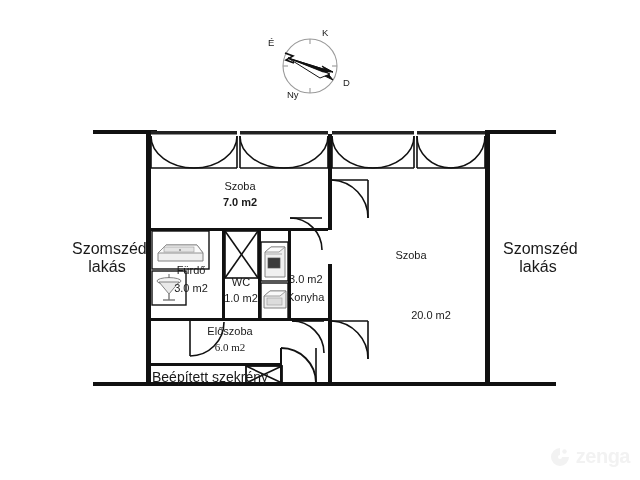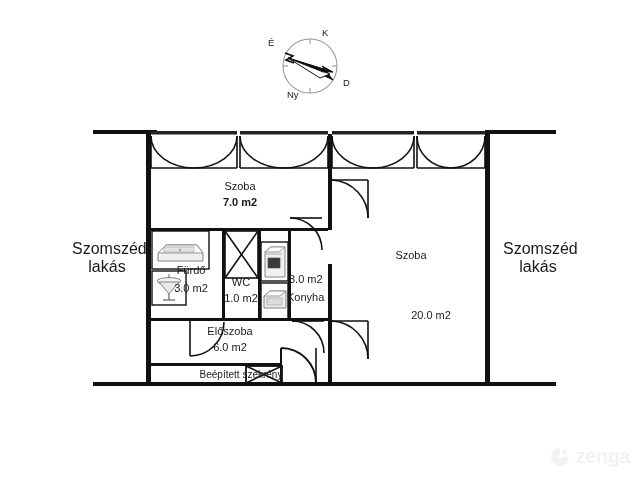--- a/index.html
+++ b/index.html
@@ -35,21 +35,21 @@
     line-height: 1.15;
     text-align: center;
     color: #1a1a1a;
   }
   .room-name { font-size: 11px; }
   .room-area { font-size: 11px; }
   .side-label { font-size: 16px; text-align: center; }
   .compass-label { font-size: 9.5px; }
   .bottom-big { font-size: 14px; letter-spacing: 0.4px; }
   .bottom-sub { font-size: 13px; }
-  .closet-label { font-size: 10px; padding-left: 42px; }
+  .closet-label { font-size: 14px; }
   .wm {
     position: absolute;
     right: 10px;
     bottom: 12px;
     display: flex;
     align-items: center;
     gap: 5px;
     opacity: 1;
   }
   .wm-text {
@@ -259,21 +259,21 @@
   <div class="txt room-name" style="left:213px; top:276px; width:56px;">WC</div>
   <div class="txt room-area" style="left:213px; top:292px; width:56px;">1.0 m2</div>
 
   <div class="txt room-name" style="left:287px; top:255px; width:48px; text-align:left;margin-top:36px;">Konyha</div>
   <div class="txt room-area" style="left:289px; top:273px; width:48px; text-align:left;">3.0 m2</div>
 
   <div class="txt room-name" style="left:366px; top:249px; width:90px;">Szoba</div>
   <div class="txt room-area" style="left:386px; top:265px; width:90px;margin-top:44px;">20.0 m2</div>
 
   <div class="txt room-name" style="left:192px; top:325px; width:76px;">Előszoba</div>
-  <div class="txt room-area" style="left:192px; top:341px; width:76px;">6.0 m2</div>
+  <div class="txt room-area" style="left:192px; top:341px; width:76px;font-family:Liberation Serif, serif;">6.0 m2</div>
 
   <div class="txt side-label" style="left:72px; top:240px; width:70px;">Szomszéd</div>
   <div class="txt side-label" style="left:72px; top:258px; width:70px;">lakás</div>
 
   <div class="txt side-label" style="left:503px; top:240px; width:70px;">Szomszéd</div>
   <div class="txt side-label" style="left:503px; top:258px; width:70px;">lakás</div>
 
   <div class="txt closet-label" style="left:152px; top:369px; width:94px;">Beépített szekrény</div>
 
 

